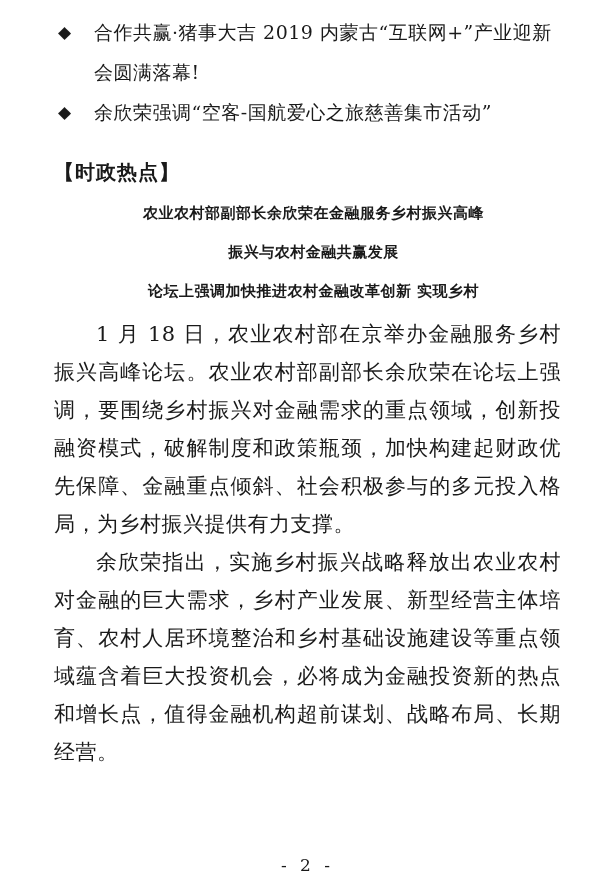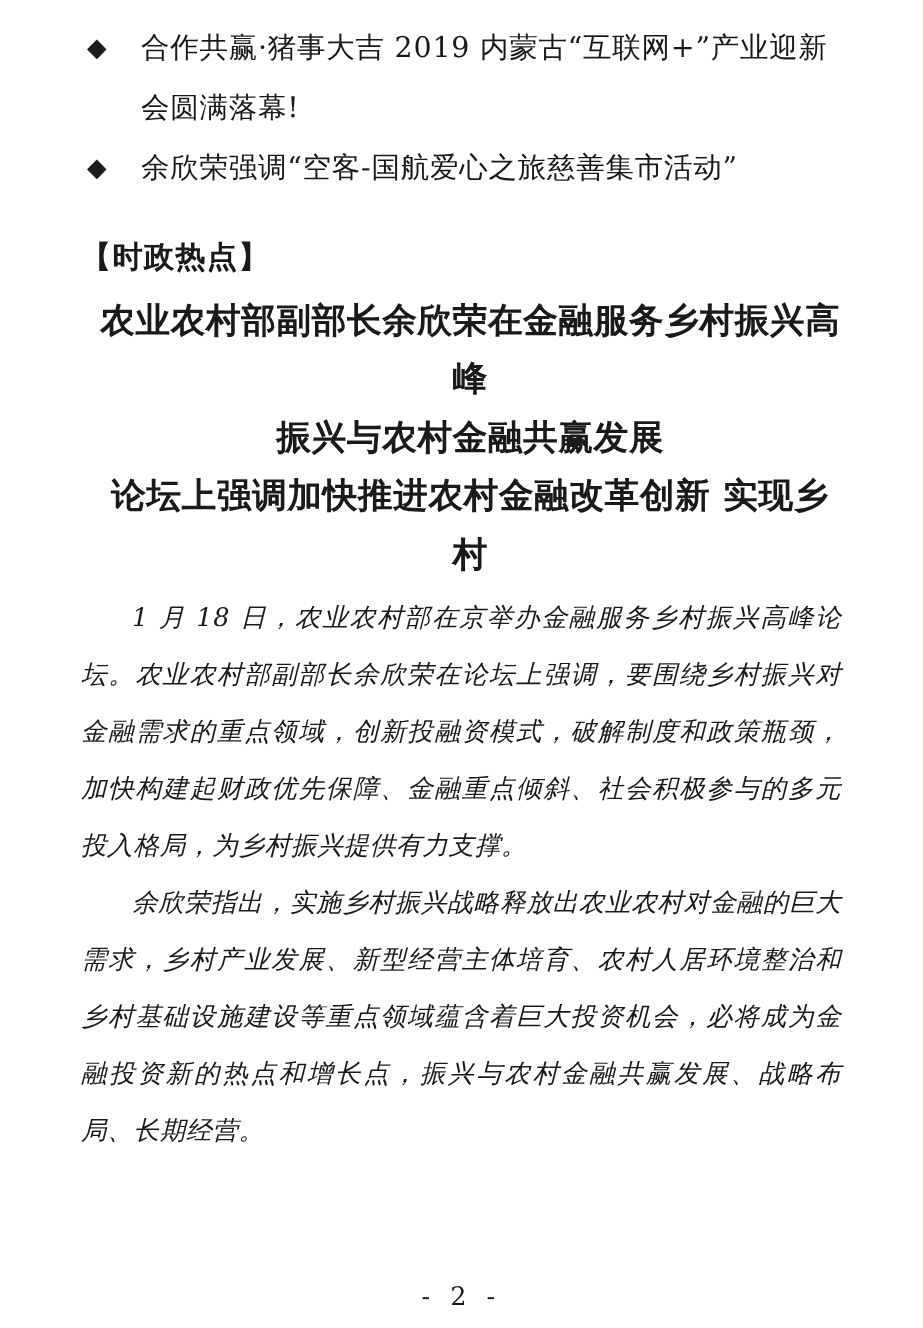--- a/index.html
+++ b/index.html
@@ -43,35 +43,34 @@
     margin-top: 26px;
     font-family: Liberation Sans, sans-serif;
     font-weight: 700;
     font-size: 20px;
     line-height: 28px;
     letter-spacing: 1px;
   }
   .title {
     margin: 8px 0 4px 12px;
     font-weight: 700;
-    font-size: 23px;
+    font-size: 15px;
     text-align: center;
   }
   .title .title-line {
     line-height: 39px;
     letter-spacing: 0.5px;
   }
   .body-text p {
     margin: 0;
-    font-size: 17px;
+    font-size: 21px;
     line-height: 38px;
     letter-spacing: 0.5px;
     text-align: justify;
     text-indent: 2em;
-    font-style: italic;
   }
   .footer {
     position: absolute;
     left: 0;
     bottom: 10px;
     width: 100%;
     text-align: center;
     font-size: 17px;
     letter-spacing: 4px;
     color: #1a1a1a;
@@ -96,18 +95,18 @@
   <div class="section-label">【时政热点】</div>
 
   <h1 class="title">
     <div class="title-line">农业农村部副部长余欣荣在金融服务乡村振兴高峰</div>
     <div class="title-line">振兴与农村金融共赢发展</div>
     <div class="title-line">论坛上强调加快推进农村金融改革创新 实现乡村</div>
   </h1>
 
   <div class="body-text">
     <p>1 月 18 日，农业农村部在京举办金融服务乡村振兴高峰论坛。农业农村部副部长余欣荣在论坛上强调，要围绕乡村振兴对金融需求的重点领域，创新投融资模式，破解制度和政策瓶颈，加快构建起财政优先保障、金融重点倾斜、社会积极参与的多元投入格局，为乡村振兴提供有力支撑。</p>
-    <p>余欣荣指出，实施乡村振兴战略释放出农业农村对金融的巨大需求，乡村产业发展、新型经营主体培育、农村人居环境整治和乡村基础设施建设等重点领域蕴含着巨大投资机会，必将成为金融投资新的热点和增长点，振兴与农村金融共赢发展、战略布局、长期经营。</p>
+    <p>余欣荣指出，实施乡村振兴战略释放出农业农村对金融的巨大需求，乡村产业发展、新型经营主体培育、农村人居环境整治和乡村基础设施建设等重点领域蕴含着巨大投资机会，必将成为金融投资新的热点和增长点，值得金融机构超前谋划、战略布局、长期经营。</p>
   </div>
 
   <div class="footer">- 2 -</div>
 
 </div>
 
 </body></html>

